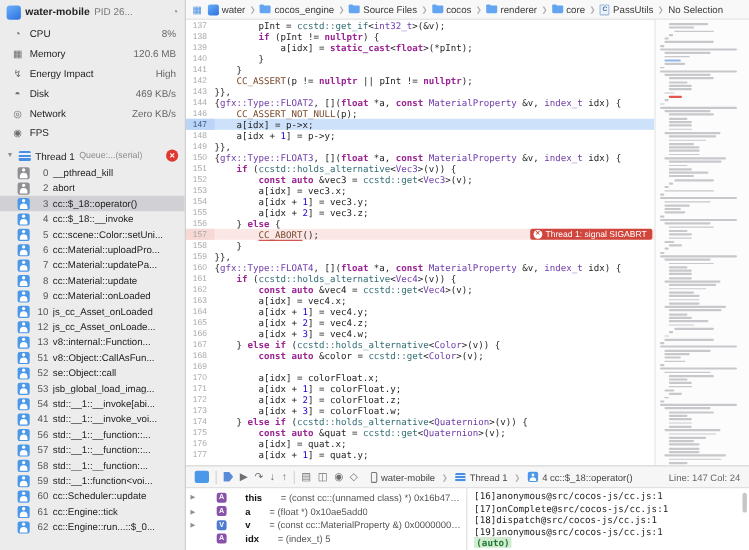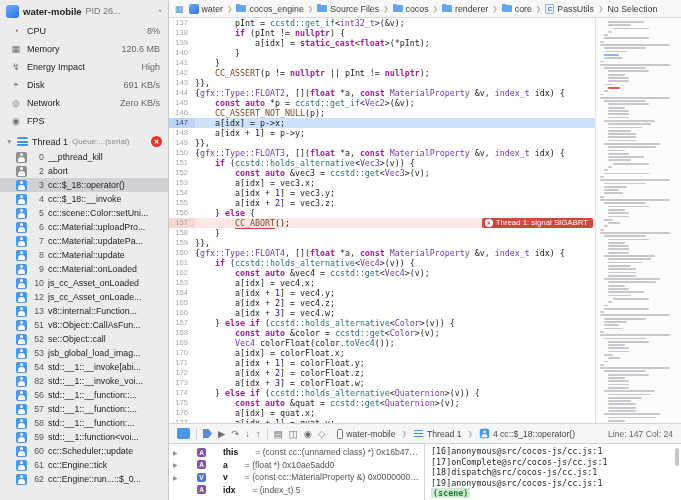--- a/index.html
+++ b/index.html
@@ -132,21 +132,21 @@
           <span class="gauge-val">120.6 MB</span>
         </div>
         <div class="gauge-row">
           <span class="gauge-ico">↯</span>
           <span>Energy Impact</span>
           <span class="gauge-val">High</span>
         </div>
         <div class="gauge-row">
           <span class="gauge-ico">◓</span>
           <span>Disk</span>
-          <span class="gauge-val">691 KB/s</span>
+          <span class="gauge-val">469 KB/s</span>
         </div>
         <div class="gauge-row">
           <span class="gauge-ico">◎</span>
           <span>Network</span>
           <span class="gauge-val">Zero KB/s</span>
         </div>
         <div class="gauge-row">
           <span class="gauge-ico">◉</span>
           <span>FPS</span>
           <span class="gauge-val"></span>
@@ -235,21 +235,21 @@
           <span class="frame-num">53</span>
           <span class="frame-label">jsb_global_load_imag...</span>
         </div>
         <div class="frame-row">
           <span class="frame-ico"></span>
           <span class="frame-num">54</span>
           <span class="frame-label">std::__1::__invoke[abi...</span>
         </div>
         <div class="frame-row">
           <span class="frame-ico"></span>
-          <span class="frame-num">82</span>
+          <span class="frame-num">41</span>
           <span class="frame-label">std::__1::__invoke_voi...</span>
         </div>
         <div class="frame-row">
           <span class="frame-ico"></span>
           <span class="frame-num">56</span>
           <span class="frame-label">std::__1::__function::...</span>
         </div>
         <div class="frame-row">
           <span class="frame-ico"></span>
           <span class="frame-num">57</span>
@@ -332,21 +332,20 @@
     <div class="editor">
       <div id="code" class="code-scroll">
           <div class="line"><span class="ln">137</span><span class="codetxt"><span class="p">        pInt = </span><span class="f">ccstd::get_if</span><span class="p">&lt;</span><span class="t">int32_t</span><span class="p">&gt;(&amp;v);</span></span></div>
           <div class="line"><span class="ln">138</span><span class="codetxt"><span class="p">        </span><span class="k">if</span><span class="p"> (pInt != </span><span class="k">nullptr</span><span class="p">) {</span></span></div>
           <div class="line"><span class="ln">139</span><span class="codetxt"><span class="p">            a[idx] = </span><span class="k">static_cast</span><span class="p">&lt;</span><span class="k">float</span><span class="p">&gt;(*pInt);</span></span></div>
           <div class="line"><span class="ln">140</span><span class="codetxt"><span class="p">        }</span></span></div>
           <div class="line"><span class="ln">141</span><span class="codetxt"><span class="p">    }</span></span></div>
           <div class="line"><span class="ln">142</span><span class="codetxt"><span class="p">    </span><span class="m">CC_ASSERT</span><span class="p">(p != </span><span class="k">nullptr</span><span class="p"> || pInt != </span><span class="k">nullptr</span><span class="p">);</span></span></div>
           <div class="line"><span class="ln">143</span><span class="codetxt"><span class="p">}},</span></span></div>
           <div class="line"><span class="ln">144</span><span class="codetxt"><span class="p">{</span><span class="t">gfx::Type::FLOAT2</span><span class="p">, [](</span><span class="k">float</span><span class="p"> *a, </span><span class="k">const</span><span class="p"> </span><span class="t">MaterialProperty</span><span class="p"> &amp;v, </span><span class="t">index_t</span><span class="p"> idx) {</span></span></div>
-          <div class="line"><span class="ln">145</span><span class="codetxt"><span class="p">    </span><span class="k">const</span><span class="p"> </span><span class="k">auto</span><span class="p"> *p = </span><span class="f">ccstd::get_if</span><span class="p">&lt;</span><span class="t">Vec2</span><span class="p">&gt;(&amp;v);</span></span></div>
           <div class="line"><span class="ln">146</span><span class="codetxt"><span class="p">    </span><span class="m">CC_ASSERT_NOT_NULL</span><span class="p">(p);</span></span></div>
           <div class="line exec"><span class="ln">147</span><span class="codetxt"><span class="p">    a[idx] = p-&gt;x;</span></span></div>
           <div class="line"><span class="ln">148</span><span class="codetxt"><span class="p">    a[idx + </span><span class="n">1</span><span class="p">] = p-&gt;y;</span></span></div>
           <div class="line"><span class="ln">149</span><span class="codetxt"><span class="p">}},</span></span></div>
           <div class="line"><span class="ln">150</span><span class="codetxt"><span class="p">{</span><span class="t">gfx::Type::FLOAT3</span><span class="p">, [](</span><span class="k">float</span><span class="p"> *a, </span><span class="k">const</span><span class="p"> </span><span class="t">MaterialProperty</span><span class="p"> &amp;v, </span><span class="t">index_t</span><span class="p"> idx) {</span></span></div>
           <div class="line"><span class="ln">151</span><span class="codetxt"><span class="p">    </span><span class="k">if</span><span class="p"> (</span><span class="f">ccstd::holds_alternative</span><span class="p">&lt;</span><span class="t">Vec3</span><span class="p">&gt;(v)) {</span></span></div>
           <div class="line"><span class="ln">152</span><span class="codetxt"><span class="p">        </span><span class="k">const</span><span class="p"> </span><span class="k">auto</span><span class="p"> &amp;vec3 = </span><span class="f">ccstd::get</span><span class="p">&lt;</span><span class="t">Vec3</span><span class="p">&gt;(v);</span></span></div>
           <div class="line"><span class="ln">153</span><span class="codetxt"><span class="p">        a[idx] = vec3.x;</span></span></div>
           <div class="line"><span class="ln">154</span><span class="codetxt"><span class="p">        a[idx + </span><span class="n">1</span><span class="p">] = vec3.y;</span></span></div>
           <div class="line"><span class="ln">155</span><span class="codetxt"><span class="p">        a[idx + </span><span class="n">2</span><span class="p">] = vec3.z;</span></span></div>
@@ -356,21 +355,21 @@
           <div class="line"><span class="ln">159</span><span class="codetxt"><span class="p">}},</span></span></div>
           <div class="line"><span class="ln">160</span><span class="codetxt"><span class="p">{</span><span class="t">gfx::Type::FLOAT4</span><span class="p">, [](</span><span class="k">float</span><span class="p"> *a, </span><span class="k">const</span><span class="p"> </span><span class="t">MaterialProperty</span><span class="p"> &amp;v, </span><span class="t">index_t</span><span class="p"> idx) {</span></span></div>
           <div class="line"><span class="ln">161</span><span class="codetxt"><span class="p">    </span><span class="k">if</span><span class="p"> (</span><span class="f">ccstd::holds_alternative</span><span class="p">&lt;</span><span class="t">Vec4</span><span class="p">&gt;(v)) {</span></span></div>
           <div class="line"><span class="ln">162</span><span class="codetxt"><span class="p">        </span><span class="k">const</span><span class="p"> </span><span class="k">auto</span><span class="p"> &amp;vec4 = </span><span class="f">ccstd::get</span><span class="p">&lt;</span><span class="t">Vec4</span><span class="p">&gt;(v);</span></span></div>
           <div class="line"><span class="ln">163</span><span class="codetxt"><span class="p">        a[idx] = vec4.x;</span></span></div>
           <div class="line"><span class="ln">164</span><span class="codetxt"><span class="p">        a[idx + </span><span class="n">1</span><span class="p">] = vec4.y;</span></span></div>
           <div class="line"><span class="ln">165</span><span class="codetxt"><span class="p">        a[idx + </span><span class="n">2</span><span class="p">] = vec4.z;</span></span></div>
           <div class="line"><span class="ln">166</span><span class="codetxt"><span class="p">        a[idx + </span><span class="n">3</span><span class="p">] = vec4.w;</span></span></div>
           <div class="line"><span class="ln">167</span><span class="codetxt"><span class="p">    } </span><span class="k">else</span><span class="p"> </span><span class="k">if</span><span class="p"> (</span><span class="f">ccstd::holds_alternative</span><span class="p">&lt;</span><span class="t">Color</span><span class="p">&gt;(v)) {</span></span></div>
           <div class="line"><span class="ln">168</span><span class="codetxt"><span class="p">        </span><span class="k">const</span><span class="p"> </span><span class="k">auto</span><span class="p"> &amp;color = </span><span class="f">ccstd::get</span><span class="p">&lt;</span><span class="t">Color</span><span class="p">&gt;(v);</span></span></div>
-          <div class="line"><span class="ln">169</span><span class="codetxt"><span class="p">        </span><span class="t">Vec4</span><span class="p"> colorFloat(color.</span><span class="f">toVec4</span><span class="p">());</span></span></div>
+          <div class="line"><span class="ln">169</span></div>
           <div class="line"><span class="ln">170</span><span class="codetxt"><span class="p">        a[idx] = colorFloat.x;</span></span></div>
           <div class="line"><span class="ln">171</span><span class="codetxt"><span class="p">        a[idx + </span><span class="n">1</span><span class="p">] = colorFloat.y;</span></span></div>
           <div class="line"><span class="ln">172</span><span class="codetxt"><span class="p">        a[idx + </span><span class="n">2</span><span class="p">] = colorFloat.z;</span></span></div>
           <div class="line"><span class="ln">173</span><span class="codetxt"><span class="p">        a[idx + </span><span class="n">3</span><span class="p">] = colorFloat.w;</span></span></div>
           <div class="line"><span class="ln">174</span><span class="codetxt"><span class="p">    } </span><span class="k">else</span><span class="p"> </span><span class="k">if</span><span class="p"> (</span><span class="f">ccstd::holds_alternative</span><span class="p">&lt;</span><span class="t">Quaternion</span><span class="p">&gt;(v)) {</span></span></div>
           <div class="line"><span class="ln">175</span><span class="codetxt"><span class="p">        </span><span class="k">const</span><span class="p"> </span><span class="k">auto</span><span class="p"> &amp;quat = </span><span class="f">ccstd::get</span><span class="p">&lt;</span><span class="t">Quaternion</span><span class="p">&gt;(v);</span></span></div>
           <div class="line"><span class="ln">176</span><span class="codetxt"><span class="p">        a[idx] = quat.x;</span></span></div>
           <div class="line"><span class="ln">177</span><span class="codetxt"><span class="p">        a[idx + </span><span class="n">1</span><span class="p">] = quat.y;</span></span></div>
         </div>
       <div id="minimap" class="minimap">
@@ -558,19 +557,19 @@
             <span class="var-val">= (index_t) 5</span>
           </div>
         </div>
       <div class="console">
         <div id="console-lines">
             <div class="console-line">[16]anonymous@src/cocos-js/cc.js:1</div>
             <div class="console-line">[17]onComplete@src/cocos-js/cc.js:1</div>
             <div class="console-line">[18]dispatch@src/cocos-js/cc.js:1</div>
             <div class="console-line">[19]anonymous@src/cocos-js/cc.js:1</div>
           </div>
-        <div class="console-line"><span class="lldb">(scene)</span></div>
+        <div class="console-line"><span class="lldb">(auto)</span></div>
         <span class="console-sb"></span>
       </div>
     </div>
 
   </div>
 </div>
 
 </body></html>

